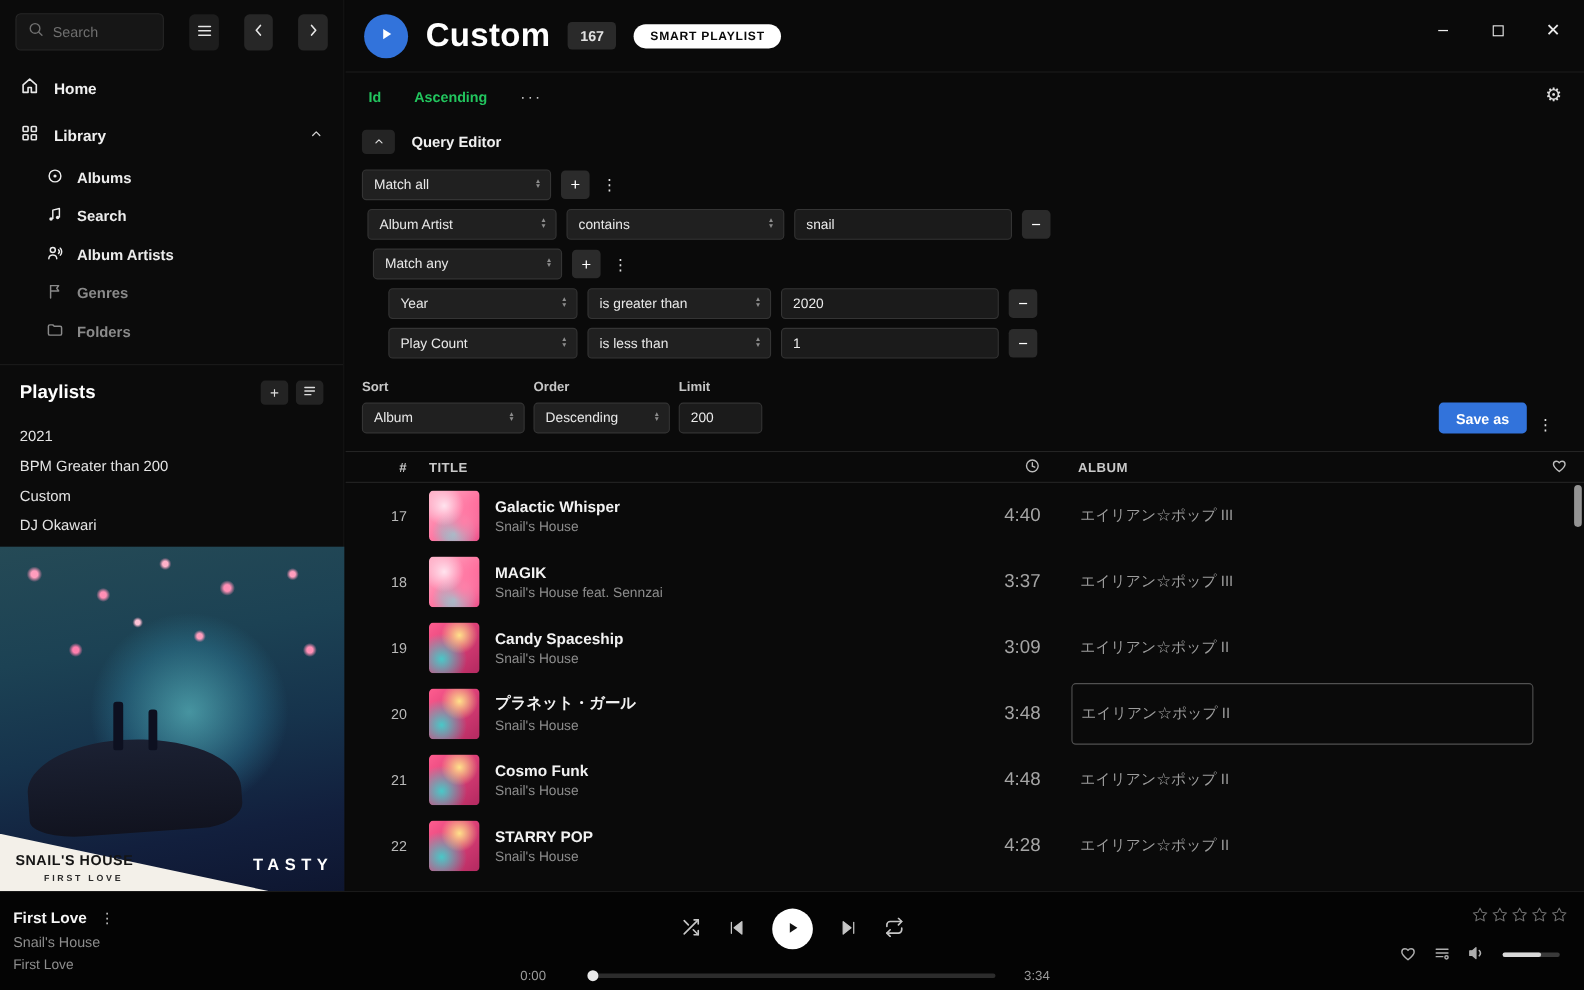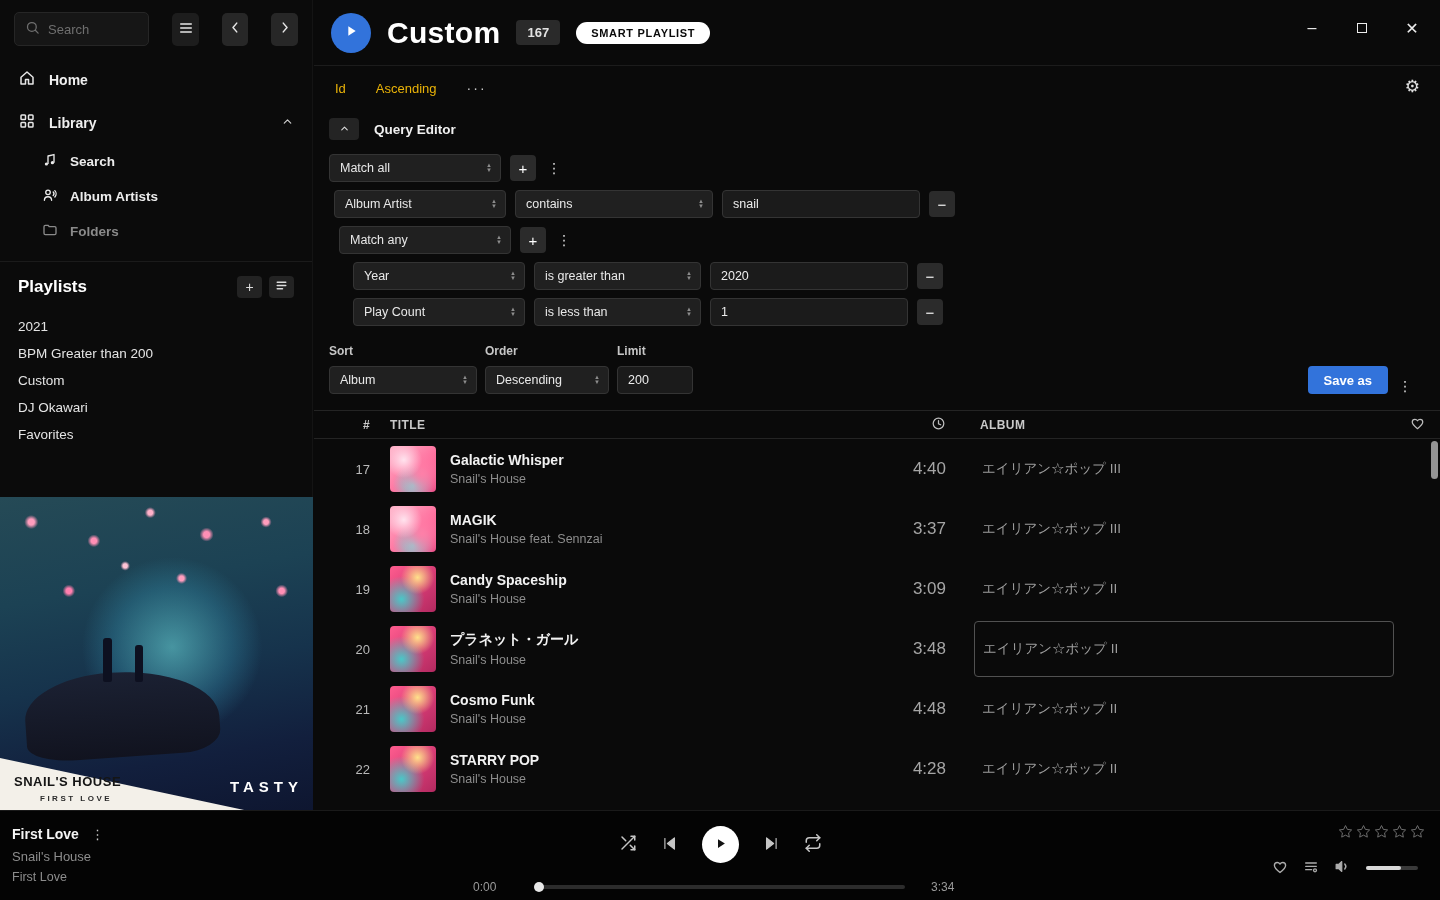--- a/index.html
+++ b/index.html
@@ -60,21 +60,21 @@
   .page-header { position:relative; display:flex; align-items:center; gap:16px; height:66px; padding-left:17px; border-bottom:1px solid #1c1c1c; }
   .play-circle { width:40px; height:40px; border-radius:50%; border:0; background:#3273db; color:#fff; display:flex; align-items:center; justify-content:center; cursor:pointer; }
   .page-title { font-size:30px; font-weight:800; color:#fff; letter-spacing:.3px; }
   .count-badge { background:#2a2a2a; color:#e2e2e2; font-size:13px; font-weight:700; padding:5px 11px; border-radius:4px; }
   .smart-badge { background:#fff; color:#0a0a0a; font-size:11px; font-weight:700; letter-spacing:.7px; padding:5px 15px; border-radius:12px; }
   .win-controls { position:absolute; right:18px; top:18px; display:flex; gap:30px; align-items:center; color:#ededed; }
   .win-btn { background:none; border:0; color:#ededed; font-size:16px; cursor:pointer; display:flex; align-items:center; justify-content:center; width:20px; height:20px; }
   .max-box { width:10px; height:10px; border:1.3px solid #ededed; }
 
   .sort-toolbar { position:relative; display:flex; align-items:center; gap:30px; height:44px; padding-left:21px; }
-  .tb-text { background:none; border:0; color:#eab308; font-weight:400; font-size:13px; cursor:pointer; }
+  .tb-text { background:none; border:0; color:#22c55e; font-weight:700; font-size:13px; cursor:pointer; }
   .tb-more { background:none; border:0; color:#c9c9c9; font-size:14px; letter-spacing:2px; cursor:pointer; }
   .gear-btn { position:absolute; right:20px; top:10px; background:none; border:0; color:#e0e0e0; font-size:17px; cursor:pointer; }
 
   .query-editor { padding-left:15px; }
   .qe-head { display:flex; align-items:center; gap:15px; margin:8px 0 14px; }
   .collapse-btn { width:30px; height:22px; background:#242424; border:0; border-radius:4px; color:#ddd; display:flex; align-items:center; justify-content:center; cursor:pointer; }
   .qe-title { font-size:13.5px; font-weight:700; color:#f0f0f0; }
   .qe-row { display:flex; align-items:center; gap:9px; margin-bottom:8px; }
   .qe-row.rule1 { margin-left:5px; }
   .qe-row.g2 { margin-left:10px; }
@@ -207,38 +207,56 @@
         <span>Library</span>
         <span class="lib-chevron">
           <svg width="13" height="13" viewBox="0 0 24 24" fill="none" stroke="currentColor" stroke-width="2.2" stroke-linecap="round" stroke-linejoin="round">
               <polyline points="6 15 12 9 18 15"></polyline>
             </svg>
         </span>
       </div>
 
       <div class="sub-item">
         <span>
+          <svg width="16" height="16" viewBox="0 0 24 24" fill="none" stroke="currentColor" stroke-width="2">
+              <circle cx="12" cy="12" r="8"></circle>
+              <circle cx="12" cy="12" r="2.2" fill="currentColor" stroke="none"></circle>
+            </svg>
+        </span>
+        <span>Albums</span>
+      </div>
+      <div class="sub-item">
+        <span>
           <svg width="16" height="16" viewBox="0 0 24 24" fill="none" stroke="currentColor" stroke-width="2" stroke-linejoin="round">
               <path d="M9 18 V6 l9-2.2 V16"></path>
               <circle cx="6.6" cy="18" r="2.4" fill="currentColor" stroke="none"></circle>
               <circle cx="15.6" cy="16" r="2.4" fill="currentColor" stroke="none"></circle>
             </svg>
         </span>
         <span>Search</span>
       </div>
       <div class="sub-item">
         <span>
           <svg width="16" height="16" viewBox="0 0 24 24" fill="none" stroke="currentColor" stroke-width="2" stroke-linecap="round">
               <circle cx="9" cy="8" r="3.4"></circle>
               <path d="M3.6 20 c0-3.4 2.4-5.4 5.4-5.4 s5.4 2 5.4 5.4"></path>
               <path d="M16.8 7.5 c1.4 1.5 1.4 3.8 0 5.3"></path>
               <path d="M19.3 5.4 c2.4 2.6 2.4 6.9 0 9.5"></path>
             </svg>
         </span>
         <span>Album Artists</span>
+      </div>
+      <div class="sub-item dim">
+        <span>
+          <svg width="16" height="16" viewBox="0 0 24 24" fill="none" stroke="currentColor" stroke-width="2" stroke-linecap="round" stroke-linejoin="round">
+              <path d="M6 21 V4"></path>
+              <path d="M6 4 h11 l-2.6 3.6 L17 11.2 H6"></path>
+            </svg>
+        </span>
+        <span>Genres</span>
       </div>
       <div class="sub-item dim">
         <span>
           <svg width="16" height="16" viewBox="0 0 24 24" fill="none" stroke="currentColor" stroke-width="2" stroke-linejoin="round">
               <path d="M3 7 a2 2 0 0 1 2-2 h4 l2 2 h8 a2 2 0 0 1 2 2 v8 a2 2 0 0 1 -2 2 H5 a2 2 0 0 1 -2-2 Z"></path>
             </svg>
         </span>
         <span>Folders</span>
       </div>
     </nav>

